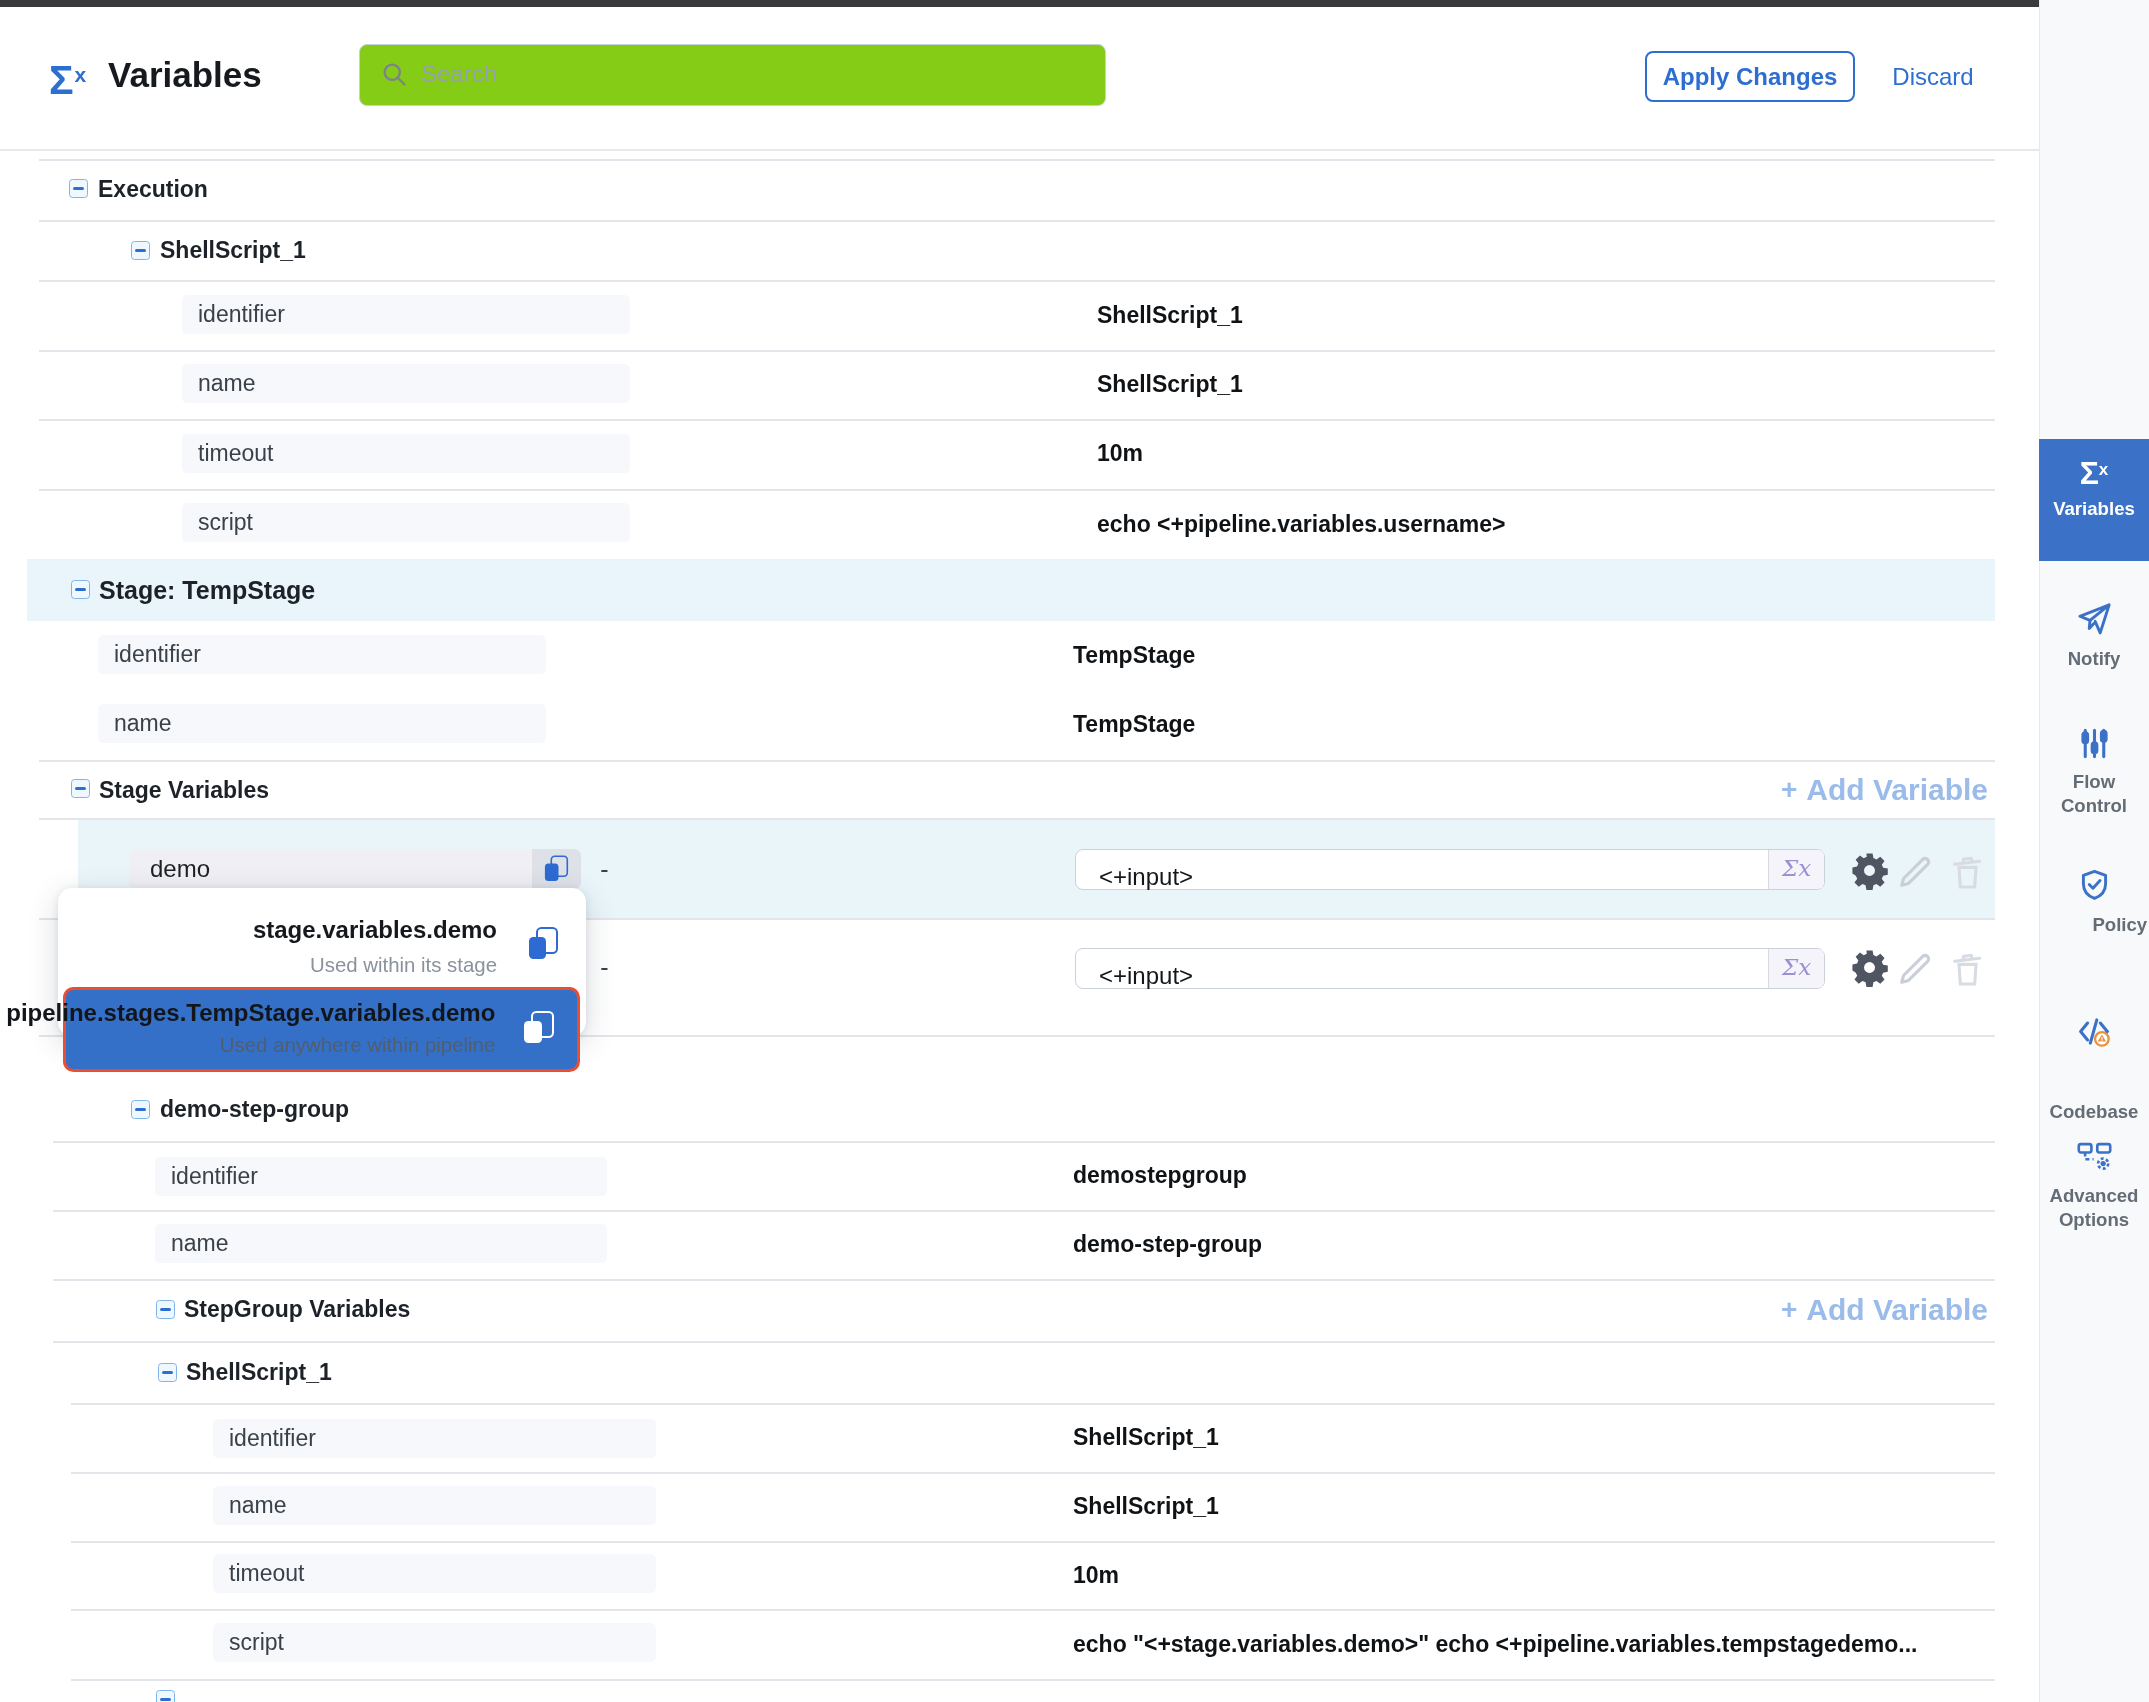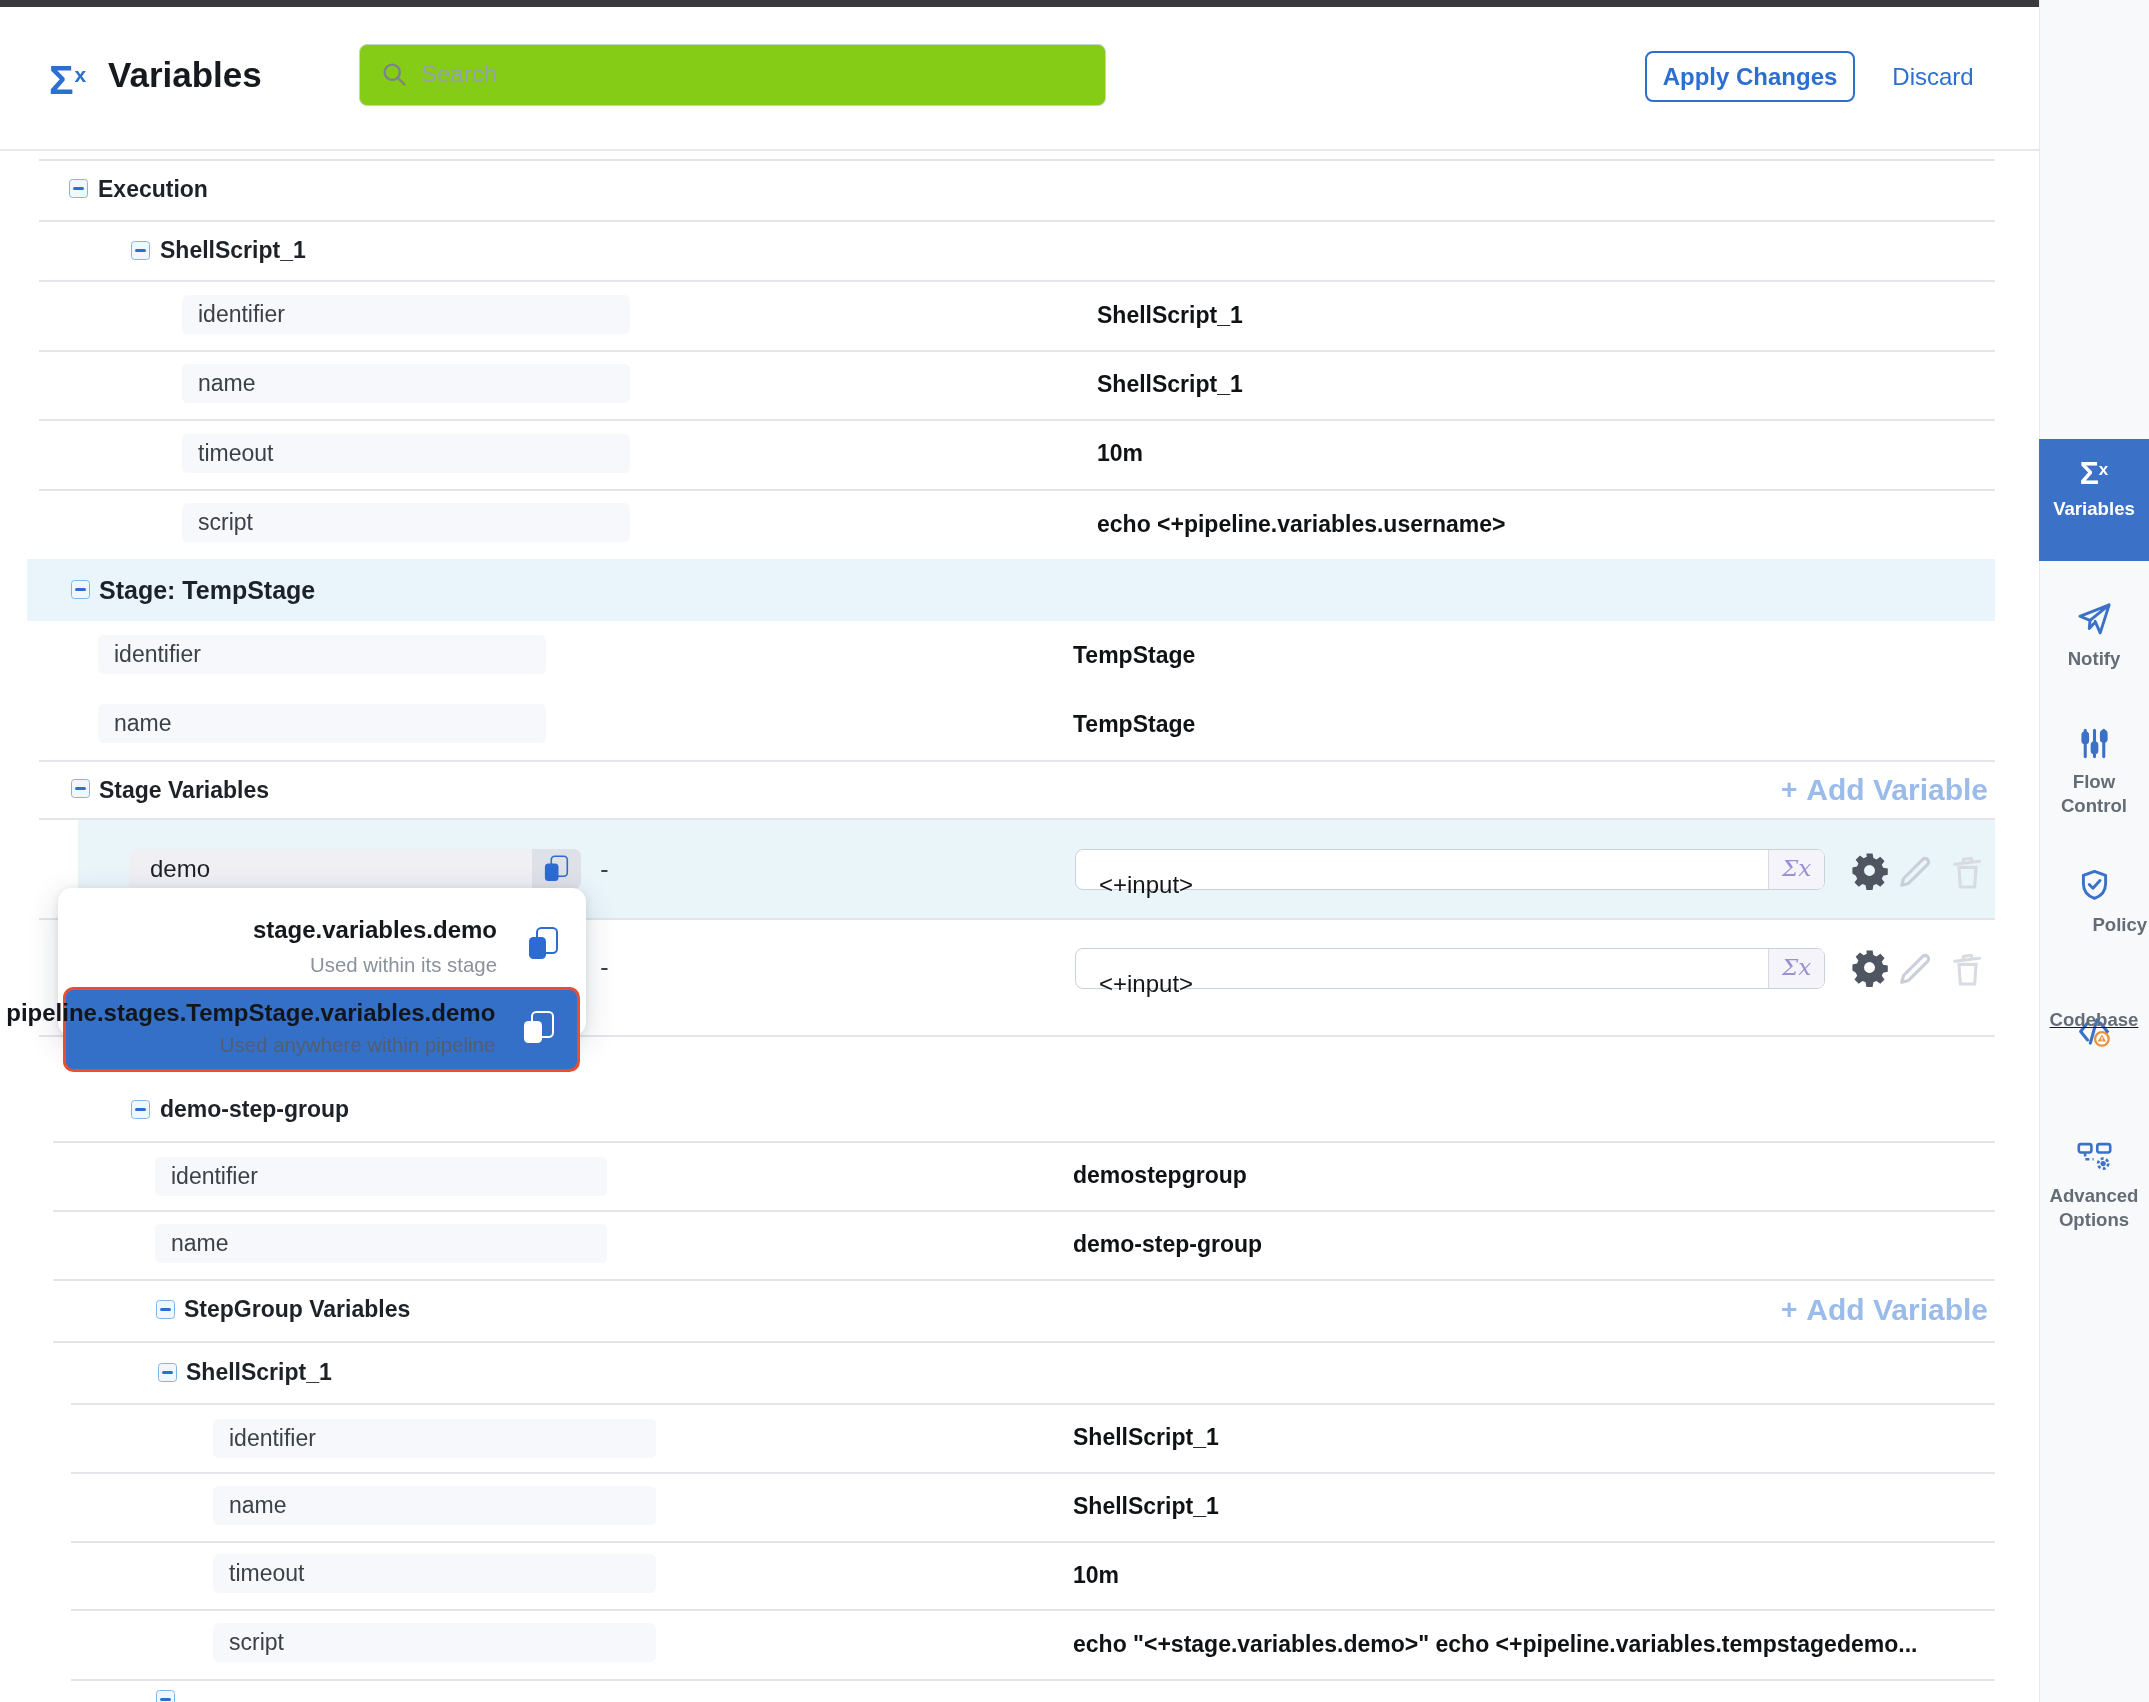--- a/index.html
+++ b/index.html
@@ -26,33 +26,33 @@
   .sb-label{font-size:18.6px;font-weight:600;color:#646c76;line-height:24px;}
   #sb-active{left:2039px;top:439px;width:110px;height:122px;background:#3b72c7;}
   #sb-sigma{left:2039px;top:450px;width:110px;text-align:center;font-size:32px;font-weight:700;color:#fff;line-height:39px;}
   #sb-sigma sup{font-size:17px;vertical-align:8.9px;}
   #sb-var-label{top:497px;}
   #sb-var-label .sb-label{color:#fff;}
   .sb-icon{position:absolute;width:37px;height:37px;left:2076px;}
   #ic-notify{top:601px;} #lb-notify{top:647px;}
   #ic-flow{top:725px;}   #lb-flow{top:770px;}
   #ic-policy{top:867px;} #lb-policy{top:913px;padding-left:48px;}
-  #ic-code{top:1013px;}  #lb-code{top:1008px;text-decoration:underline;}
+  #ic-code{top:1013px;}  #lb-code{top:1100px;}
   #ic-adv{top:1138px;}   #lb-adv{top:1184px;}
   
   .divider{position:absolute;right:154px;height:1.8px;background:#e3e5ea;}
   .minus{position:absolute;width:18.6px;height:18.6px;background:#f0f8ff;border:1.8px solid #7fb5e8;border-radius:3.5px;box-sizing:border-box;}
   .minus::after{content:"";position:absolute;left:2.7px;right:2.7px;top:50%;margin-top:-0.9px;height:2.7px;background:#2d6fd0;border-radius:1.8px;}
   .tree-label{position:absolute;font-size:23px;font-weight:600;color:#1d2228;}
   .chip{position:absolute;height:39px;background:#f7f8fb;border-radius:5.3px;font-size:23px;font-weight:500;color:#3a4149;
         line-height:39px;padding-left:16px;box-sizing:border-box;}
   .val{position:absolute;left:1073px;font-size:23px;font-weight:600;color:#101316;}
   .dash{position:absolute;left:591px;width:26.6px;text-align:center;font-size:25px;font-weight:500;color:#3a4149;}
   .input{position:absolute;left:1075px;width:750px;height:41px;background:#fff;border:1.8px solid #cbd1d9;border-radius:8px;box-sizing:border-box;}
-  .input .itxt{position:absolute;left:23px;top:16px;line-height:37px;font-size:24px;font-weight:500;color:#14171a;text-align:center;}
+  .input .itxt{position:absolute;left:23px;top:8px;line-height:37px;font-size:24px;font-weight:500;color:#14171a;text-align:center;}
   .sigbadge{position:absolute;right:0;top:0;bottom:0;width:55px;background:#f5f4fa;border-left:1.8px solid #d8dae2;
             border-radius:0 6.2px 6.2px 0;text-align:center;line-height:37px;
             font-family:"DejaVu Serif",serif;font-style:italic;font-size:23px;color:#9c8fd2;}
   .rowicon{position:absolute;width:41px;height:41px;}
   .addvar{position:absolute;right:161px;height:60px;display:flex;align-items:center;gap:8.9px;color:#9bbcea;}
   .addvar .plus{font-size:28px;font-weight:600;line-height:28px;}
   .addvar .atxt{font-size:30px;font-weight:600;}
   
   .copy{position:absolute;width:35px;height:35px;}
   .copy .back{position:absolute;right:2.7px;top:0;width:18.6px;height:23px;border:2.7px solid var(--c);border-radius:5.3px;}

